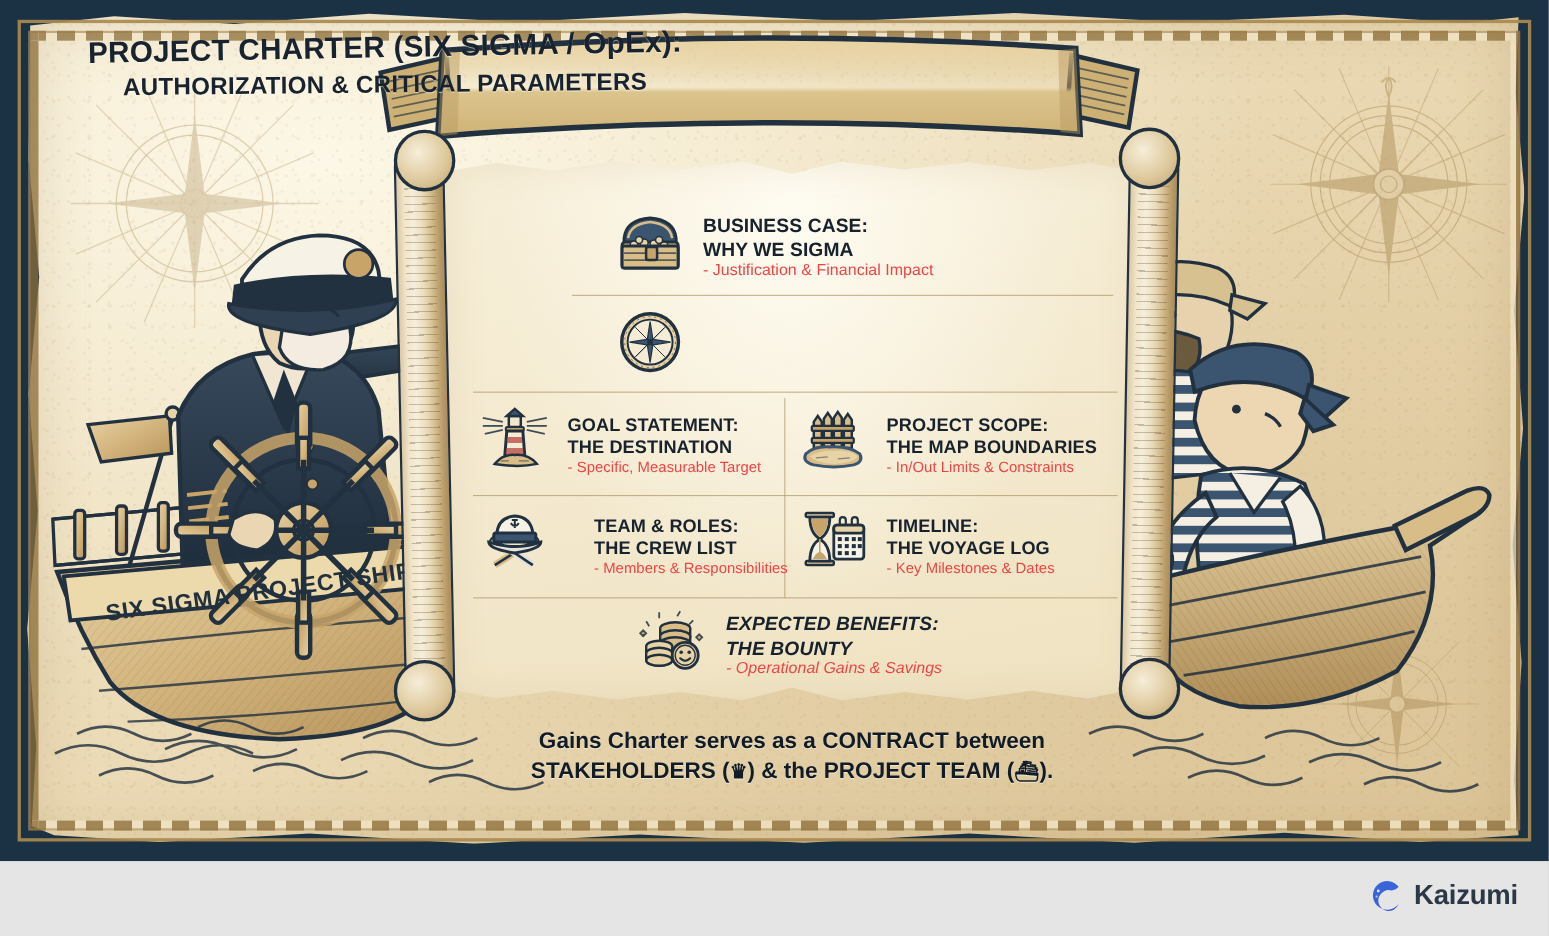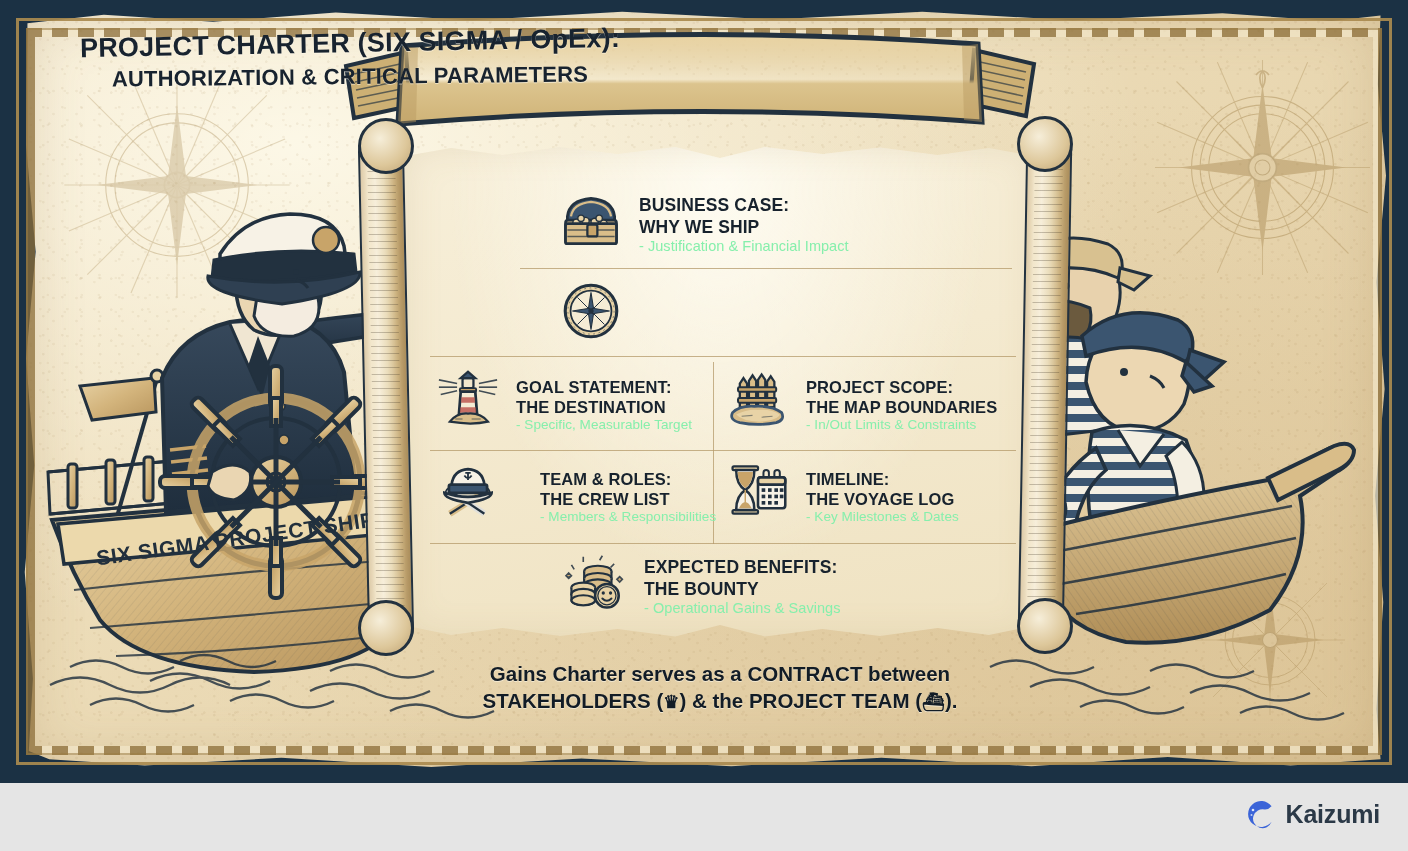--- a/index.html
+++ b/index.html
@@ -193,30 +193,30 @@
     width: 72px; height: 66px;
     display: flex; align-items: center; justify-content: center;
     margin-right: 12px;
   }
   .row-txt { padding-top: 2px; }
   .row-title {
     font-size: 17.5px; font-weight: 700; color: #17222d;
     line-height: 1.22; letter-spacing: .1px;
   }
   .row-sub {
-    font-size: 14.5px; color: #86efac; margin-top: 0; letter-spacing: .05px;
+    font-size: 14.5px; color: #ef4444; margin-top: 0; letter-spacing: .05px;
   }
 
   #row-business { left: 555px; top: 188px; width: 420px; }
   #row-problem  { left: 555px; top: 278px; width: 420px; }
   #row-goal     { left: 432px; top: 366px; width: 290px; }
   #row-scope    { left: 722px; top: 366px; width: 310px; }
   #row-team     { left: 432px; top: 458px; width: 290px; gap: 24px; }
   #row-timeline { left: 722px; top: 458px; width: 310px; }
-  #row-benefits { left: 560px; top: 550px; width: 420px; }
+  #row-benefits { left: 576px; top: 550px; width: 420px; font-style: italic; }
 
   #row-goal .row-title, #row-scope .row-title,
   #row-team .row-title, #row-timeline .row-title { font-size: 16.5px; }
   #row-goal .row-sub, #row-scope .row-sub,
   #row-team .row-sub, #row-timeline .row-sub { font-size: 13.5px; }
 
   
   .divider { position: absolute; background: #b49a6a; opacity: .75; }
   #div-1 { left: 520px;  top: 268px; width: 492px; height: 1px; }
   #div-2 { left: 430px;  top: 356px; width: 586px; height: 1px; }
@@ -653,21 +653,21 @@
         <rect x="8" y="36" width="56" height="22" rx="2" fill="#d9bd89" stroke="#22313f" stroke-width="3"></rect>
         <g stroke="#22313f" stroke-width="1.6" opacity=".7">
           <line x1="10" y1="43" x2="62" y2="43"></line>
             <line x1="10" y1="50" x2="62" y2="50"></line>
         </g>
         <rect x="32" y="37" width="11" height="13" rx="2" fill="#c8a469" stroke="#22313f" stroke-width="2.5"></rect>
       </svg>
     </div>
     <div class="row-txt">
       <div class="row-title">BUSINESS CASE:</div>
-      <div class="row-title">WHY WE SHIP</div>
+      <div class="row-title">WHY WE SIGMA</div>
       <div class="row-sub">- Justification &amp; Financial Impact</div>
     </div>
   </div>
 
   <div class="row" id="row-problem">
     <div class="row-icon">
       <svg viewBox="0 0 72 66" width="64" height="60">
         <circle cx="36" cy="33" r="29" fill="#e8d3a6" stroke="#22313f" stroke-width="3.5"></circle>
         <circle cx="36" cy="33" r="23" fill="#f5ecd5" stroke="#22313f" stroke-width="2"></circle>
         <g fill="#3b5570" stroke="#22313f" stroke-width="1.2">

